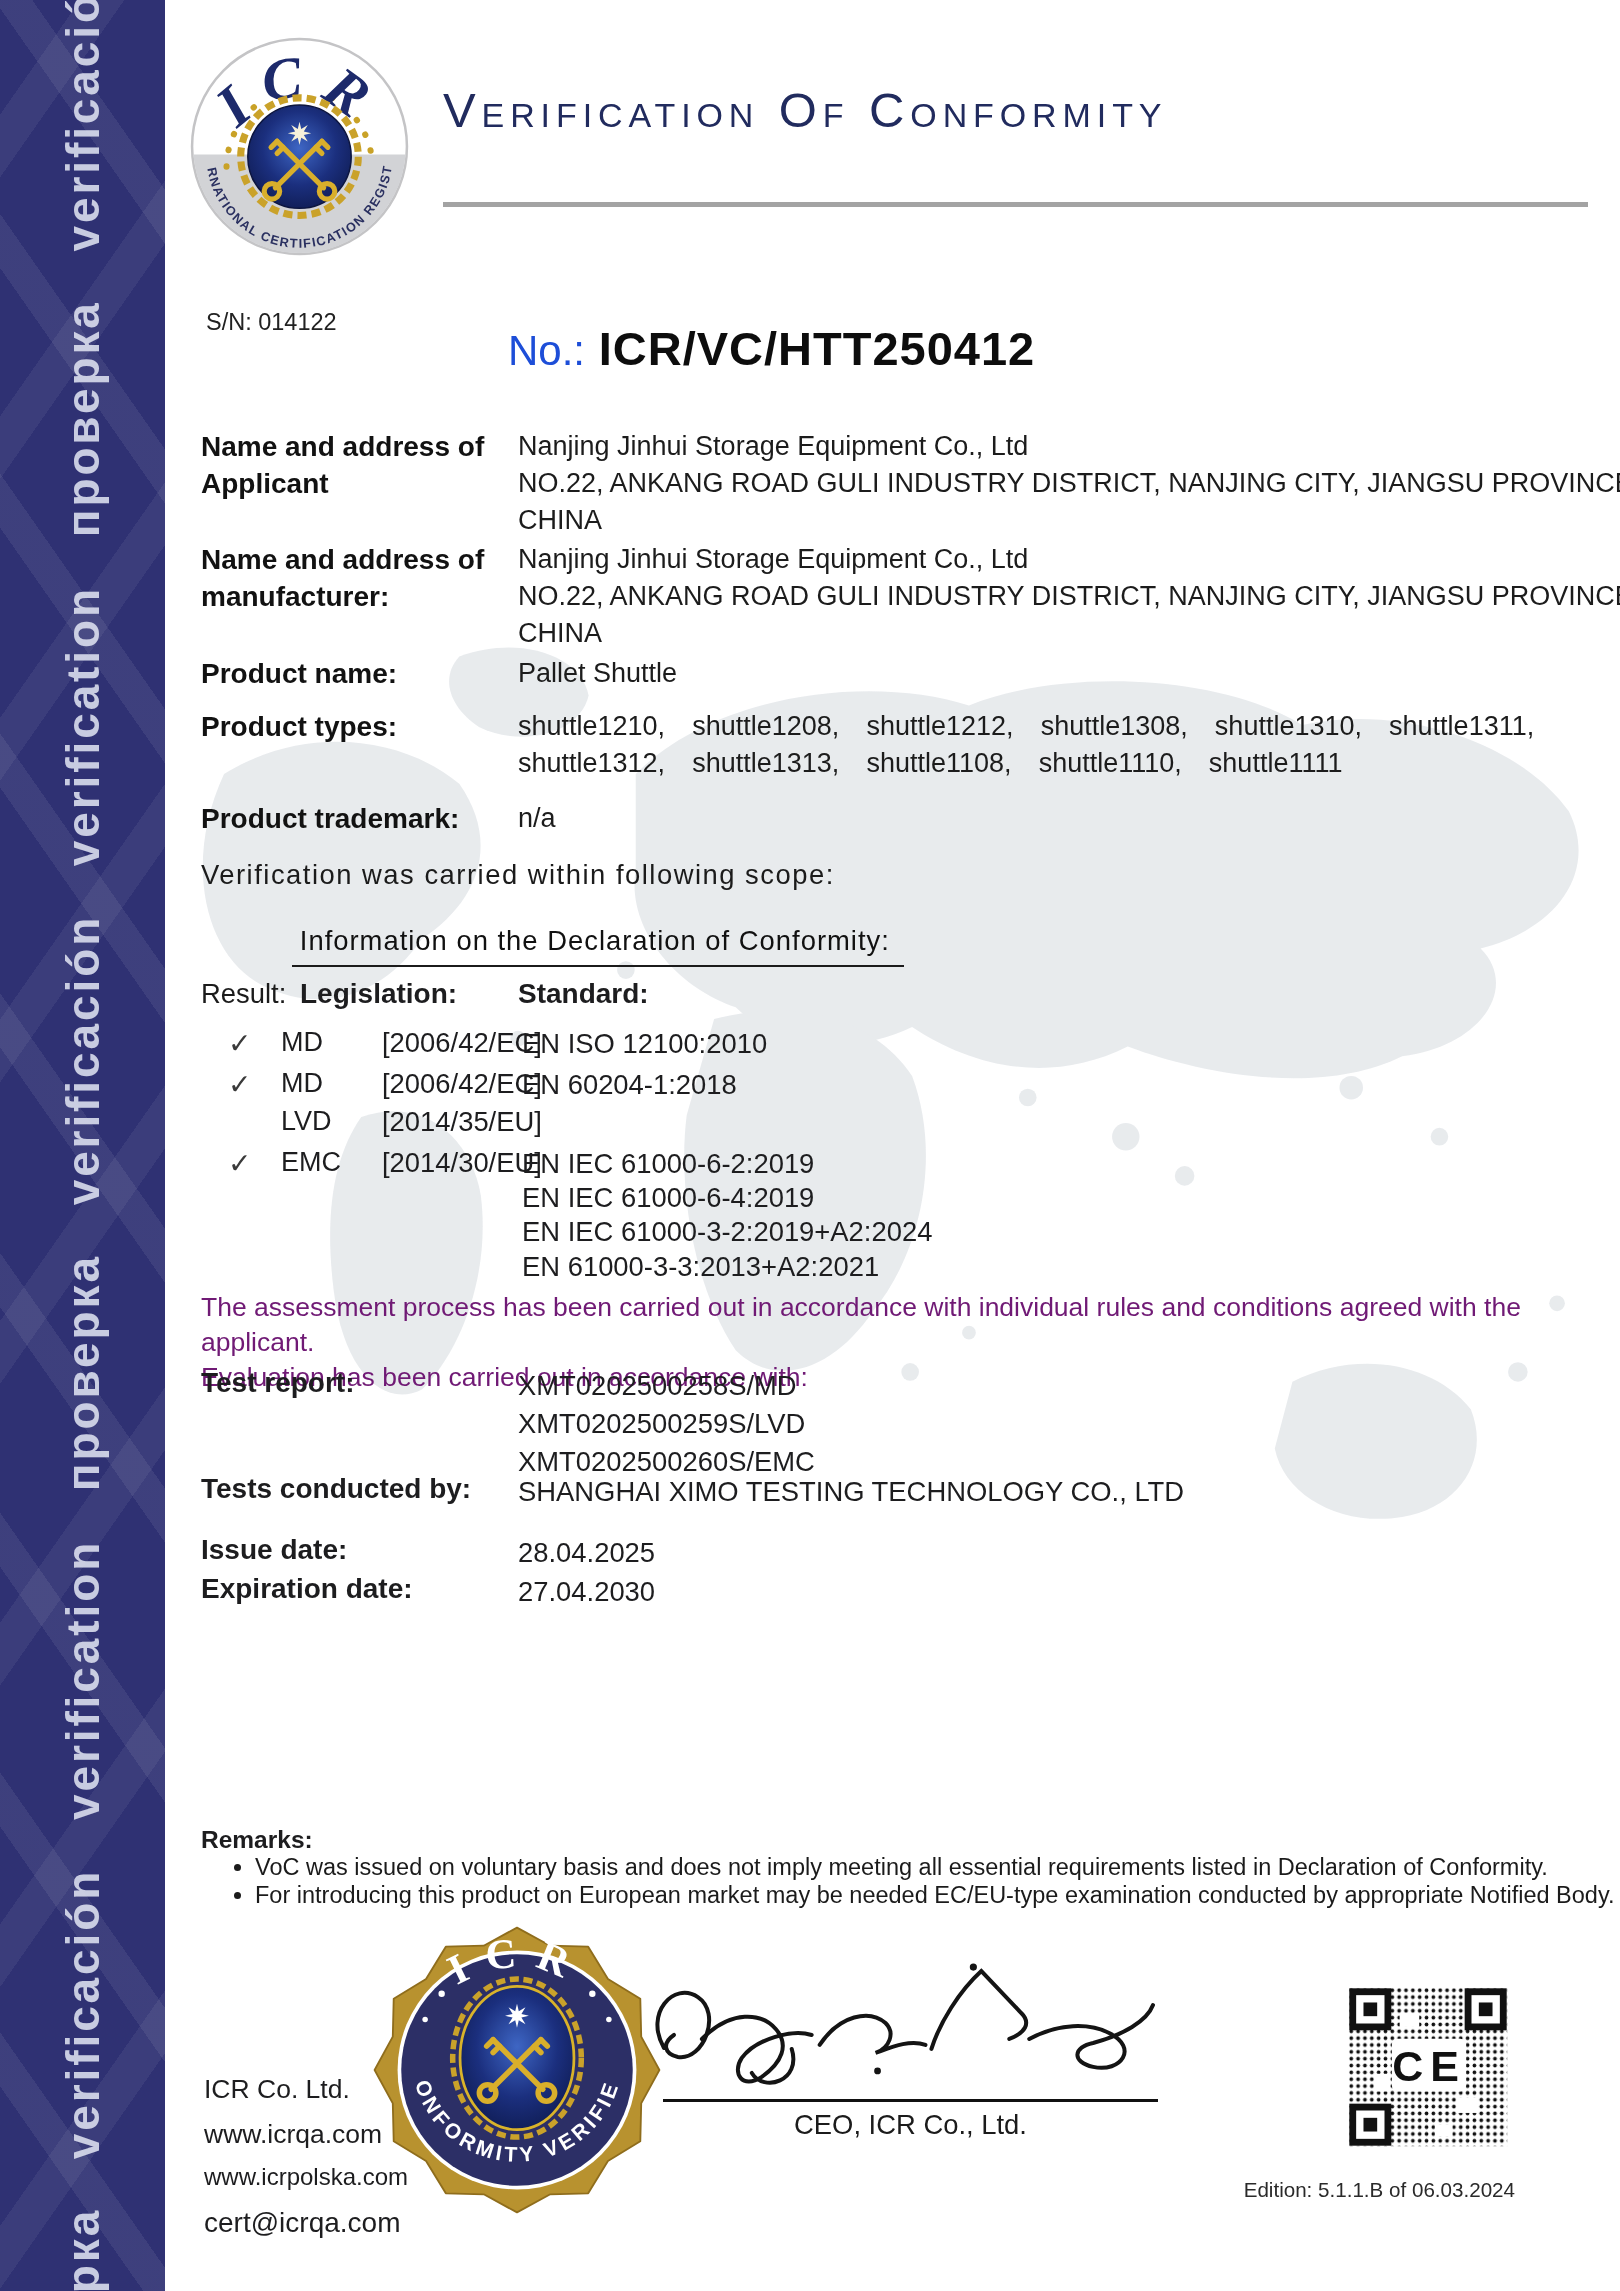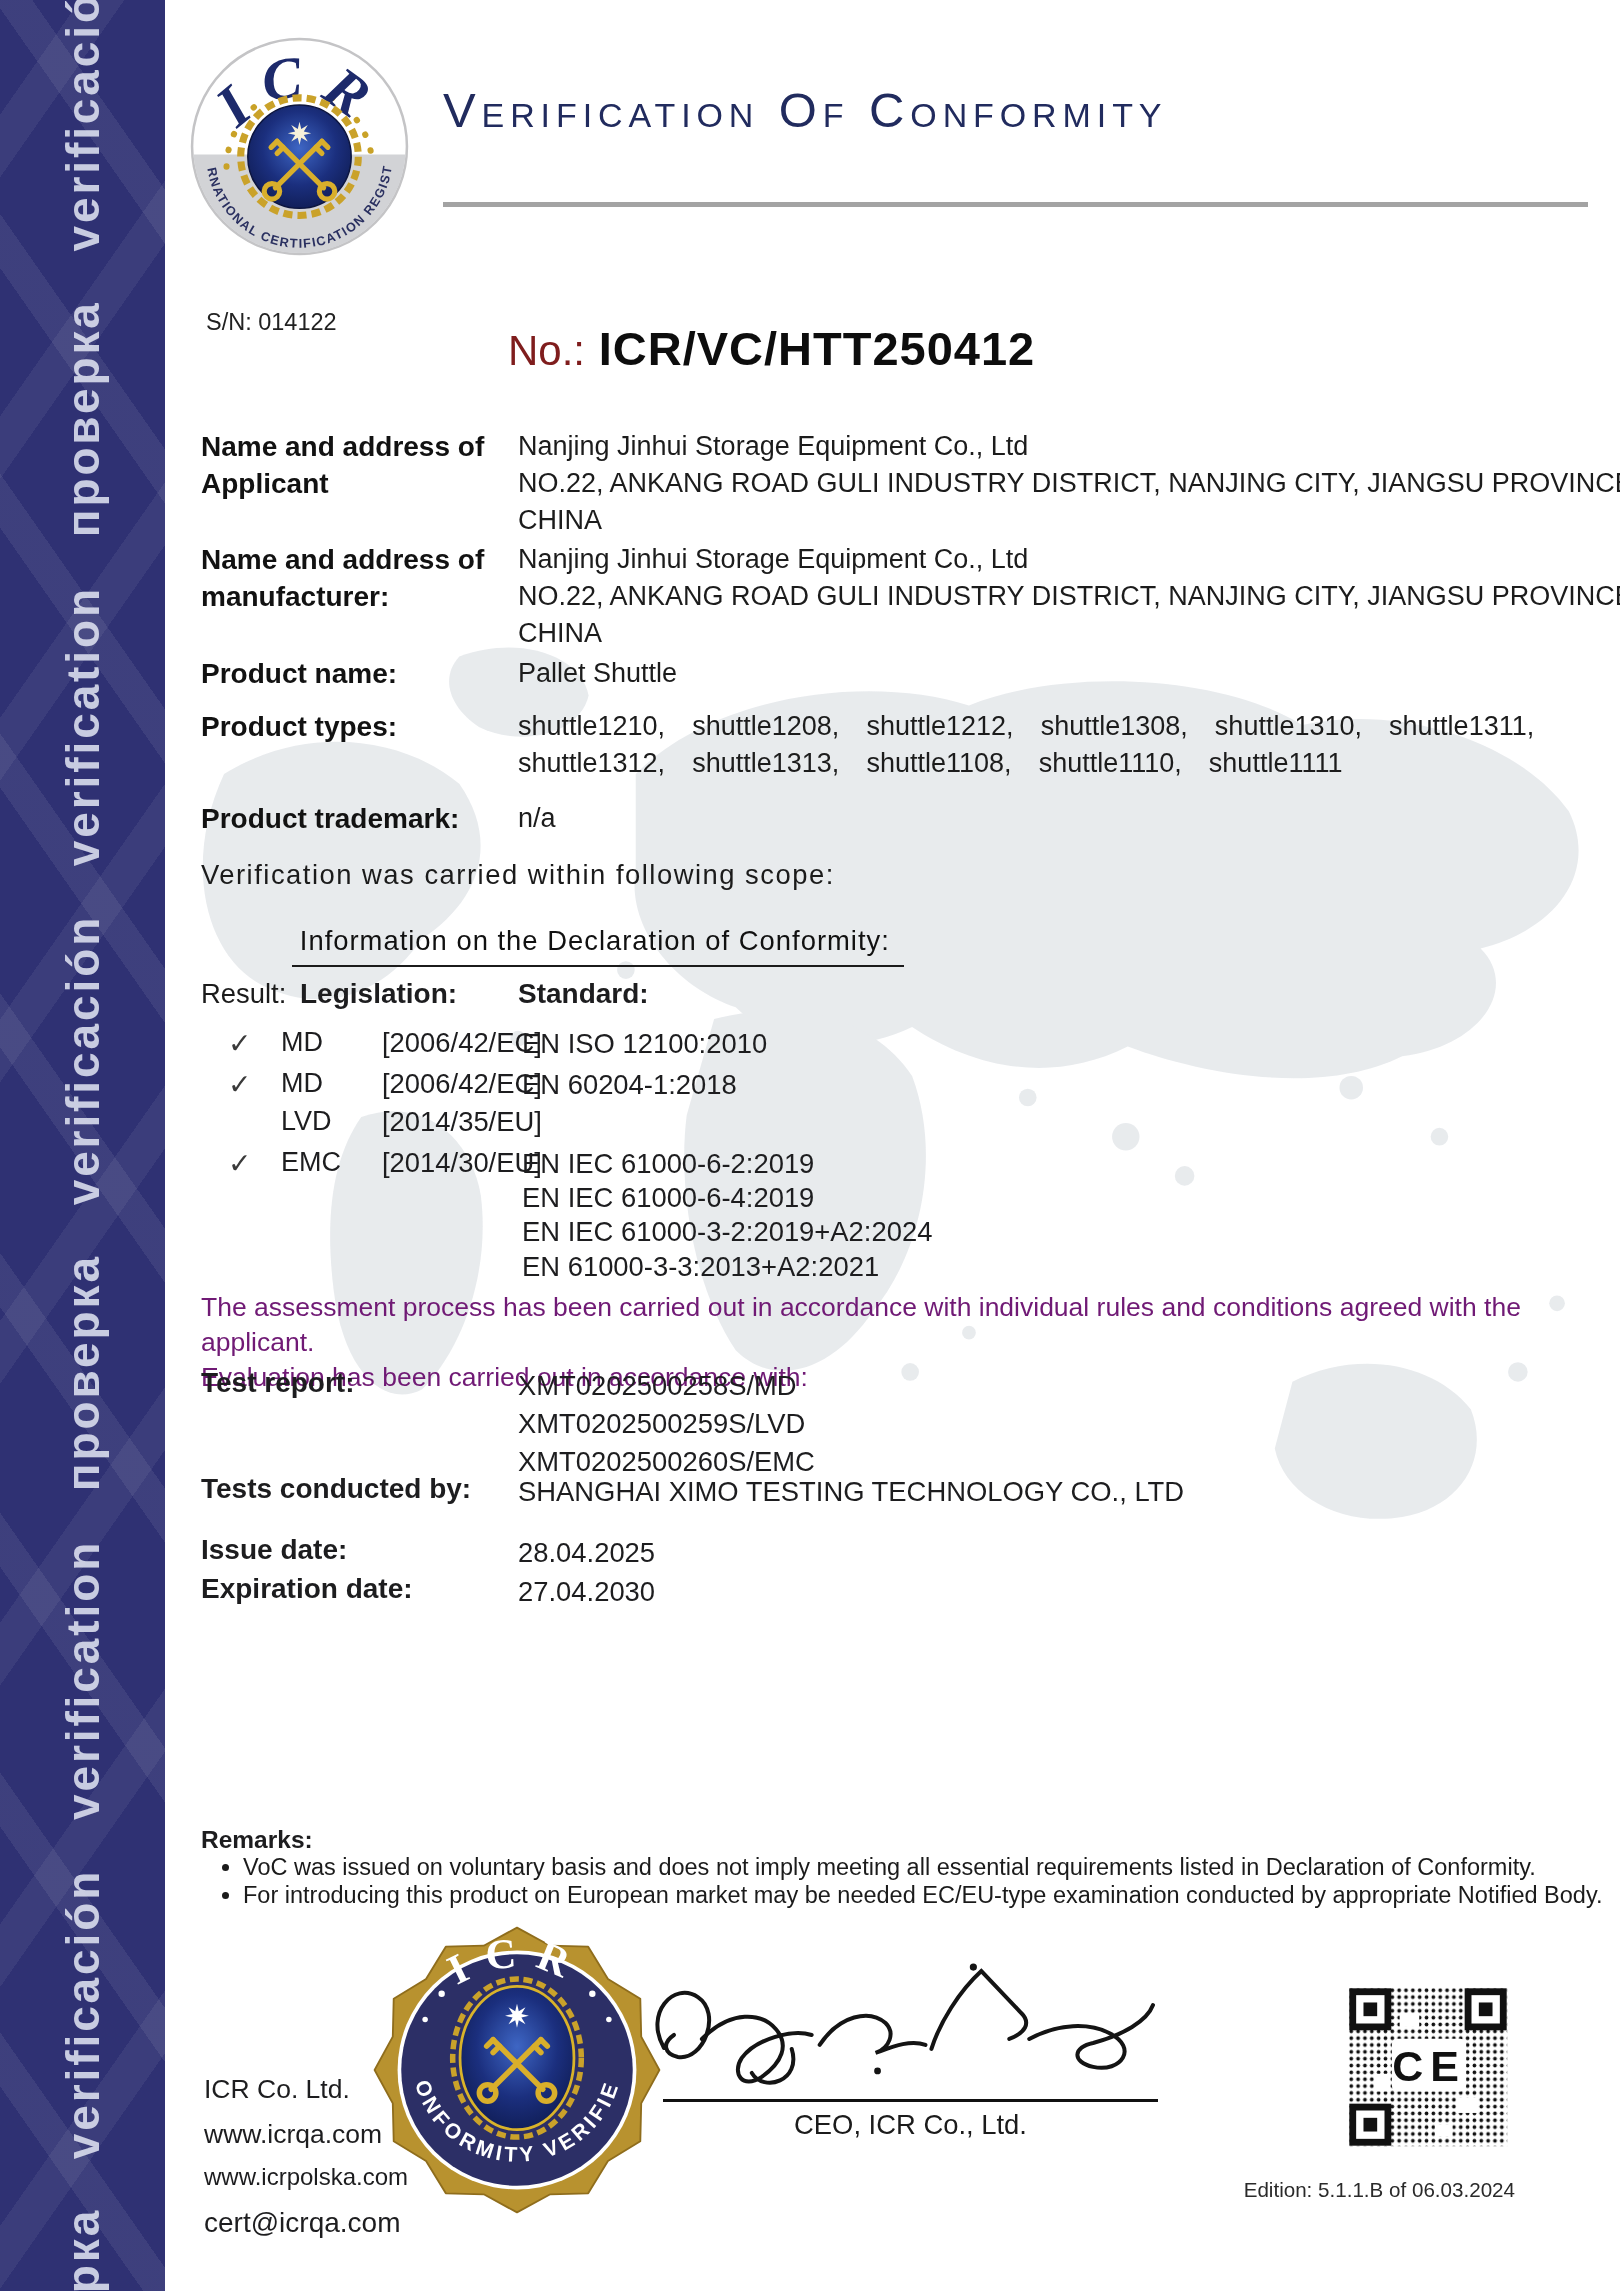--- a/index.html
+++ b/index.html
@@ -19,21 +19,21 @@
     color:rgba(222,225,240,0.88);white-space:nowrap;}
   
   .map-wm{position:absolute;left:165px;top:627px;width:1456px;height:1137px;opacity:.9;}
   
   .logo{position:absolute;left:188px;top:35px;width:223px;height:223px;}
   .title{position:absolute;left:443px;top:82px;width:1157px;
     font-variant:small-caps;font-size:49px;letter-spacing:5.9px;color:#212b5e;white-space:nowrap;}
   .title-rule{position:absolute;left:443px;top:202px;width:1145px;height:4.9px;background:#a3a3a3;}
   .serial{position:absolute;left:206px;top:309px;font-size:23.5px;color:#222;}
   .certno{position:absolute;left:508px;top:321px;display:flex;align-items:baseline;gap:13.7px;}
-  .certno .no-lbl{font-size:42px;color:#7f1d1d;}
+  .certno .no-lbl{font-size:42px;color:#1d4ed8;}
   .certno .no-val{font-size:47px;font-weight:bold;color:#0d0d0d;letter-spacing:1px;}
   
   .lbl{font-weight:bold;font-size:28px;line-height:37px;color:#121212;white-space:nowrap;}
   .val{font-size:27px;line-height:37px;color:#1c1c1c;white-space:nowrap;}
   .row{position:absolute;left:201px;}
   .valcol{position:absolute;left:518px;}
   .types .val{word-spacing:19.6px;}
   .scope{position:absolute;left:201px;top:859px;font-size:27.4px;letter-spacing:1.5px;color:#1b1b1b;text-align:center;}
   
   .decl-head{position:absolute;left:292px;top:925px;font-size:27.4px;letter-spacing:1px;color:#111;
@@ -45,21 +45,21 @@
   .leg-code{position:absolute;left:281px;font-size:27px;}
   .leg-ref{position:absolute;left:382px;font-size:27.4px;}
   .std{position:absolute;left:522px;font-size:27.4px;line-height:34px;}
   .assess{position:absolute;left:201px;top:1290px;font-size:26.5px;line-height:35px;color:#701a75;}
   
   .rep-lbl{position:absolute;left:201px;font-weight:bold;font-size:28px;}
   .rep-val{position:absolute;left:518px;font-size:27.4px;line-height:38px;}
   
   .remarks-h{position:absolute;left:201px;top:1826px;font-weight:bold;font-size:24.5px;}
   .remarks-list{position:absolute;left:243px;top:1854px;margin:0;padding:0;list-style:disc;}
-  .remarks-list li{font-size:23.5px;line-height:27px;color:#1b1b1b;margin:0 0 1px 0;}
+  .remarks-list li{font-size:23.5px;line-height:27px;color:#1b1b1b;margin:0 0 1px 12px;}
   
   .badge{position:absolute;left:370px;top:1917px;width:294px;height:306px;}
   .f-company{position:absolute;left:204px;top:2074px;font-size:26.5px;}
   .f-link1{position:absolute;left:204px;top:2119px;font-size:26.5px;}
   .f-link2{position:absolute;left:204px;top:2163px;font-size:24px;}
   .f-link3{position:absolute;left:204px;top:2207px;font-size:28px;}
   .sig{position:absolute;left:642px;top:1952px;width:519px;height:142px;}
   .sig-line{position:absolute;left:663px;top:2099px;width:495px;height:2.9px;background:#111;}
   .ceo{position:absolute;left:663px;top:2109px;width:495px;text-align:center;font-size:27.4px;color:#1b1b1b;}
   .qr{position:absolute;left:1341px;top:1980px;width:174px;height:174px;}

